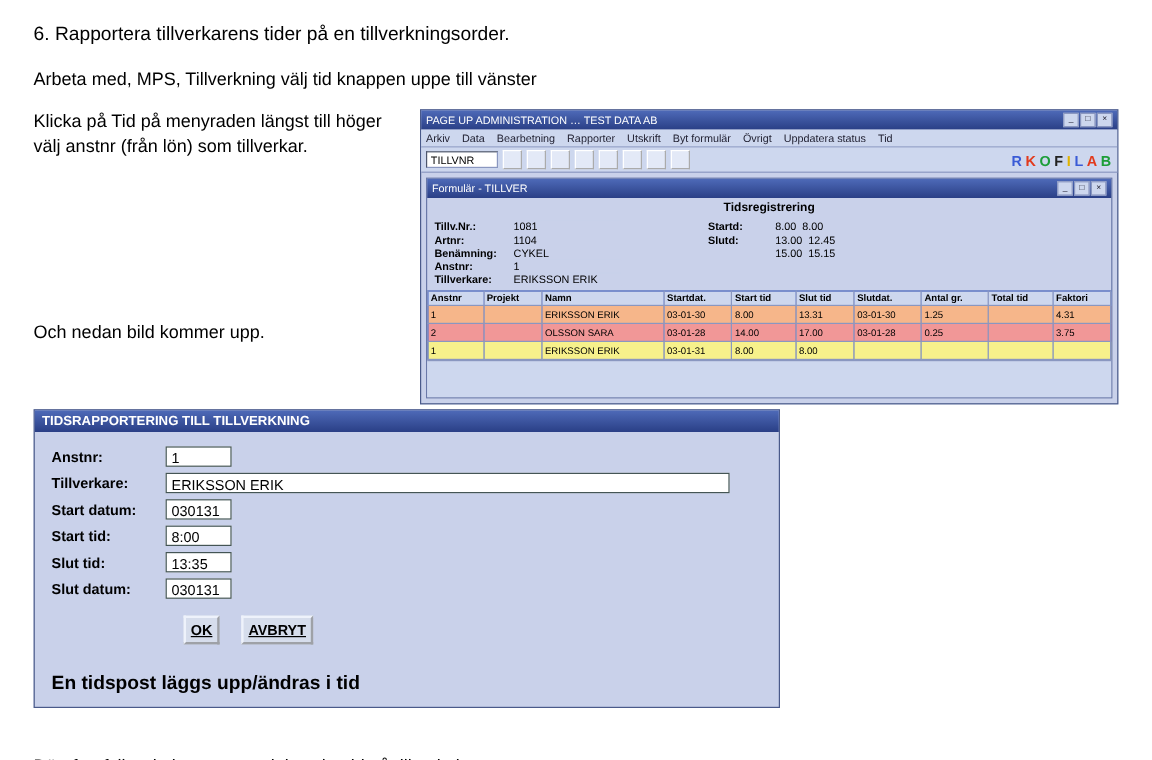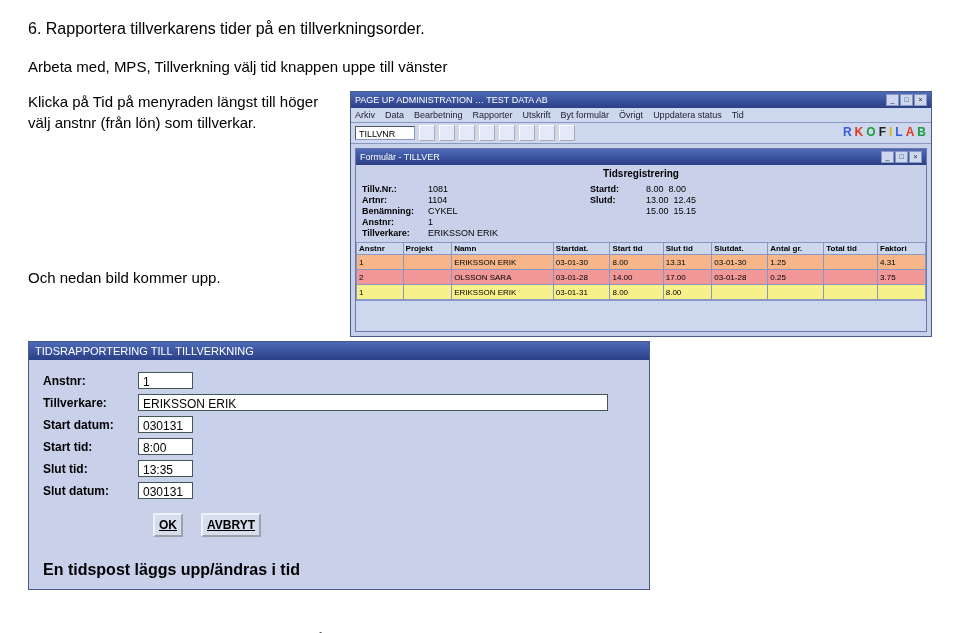--- a/index.html
+++ b/index.html
@@ -55,21 +55,21 @@
     font-size: 9px;
     color: #223;
     display: flex;
     gap: 10px;
   }
   .toolbar {
     background: #cdd7ee;
     border-bottom: 1px solid #8a97c0;
     padding: 2px 4px;
     display: flex;
-    align-items: flex-start;
+    align-items: flex-end;
     justify-content: space-between;
   }
   .tbfield {
     background: #fff;
     border: 1px inset #8a97c0;
     height: 14px;
     padding: 0 3px;
     font-size: 9px;
     line-height: 14px;
     width: 60px;
@@ -145,21 +145,21 @@
     margin-top: 4px;
     border: 1px solid #4a5a8a;
     background: #c9d1ea;
     width: 620px;
     font-size: 12px;
   }
   .dlgbar {
     background: linear-gradient(#4e6ab8, #2a3f86);
     color: #fff;
     font-size: 11px;
-    font-weight: normal;
+    font-weight: bold;
     padding: 3px 6px;
   }
   .dlgbody { padding: 12px 14px; }
   .dlgrow {
     display: flex;
     align-items: center;
     margin-bottom: 5px;
   }
   .dlglab { width: 95px; font-weight: bold; font-size: 12px; }
   .dlginput {

